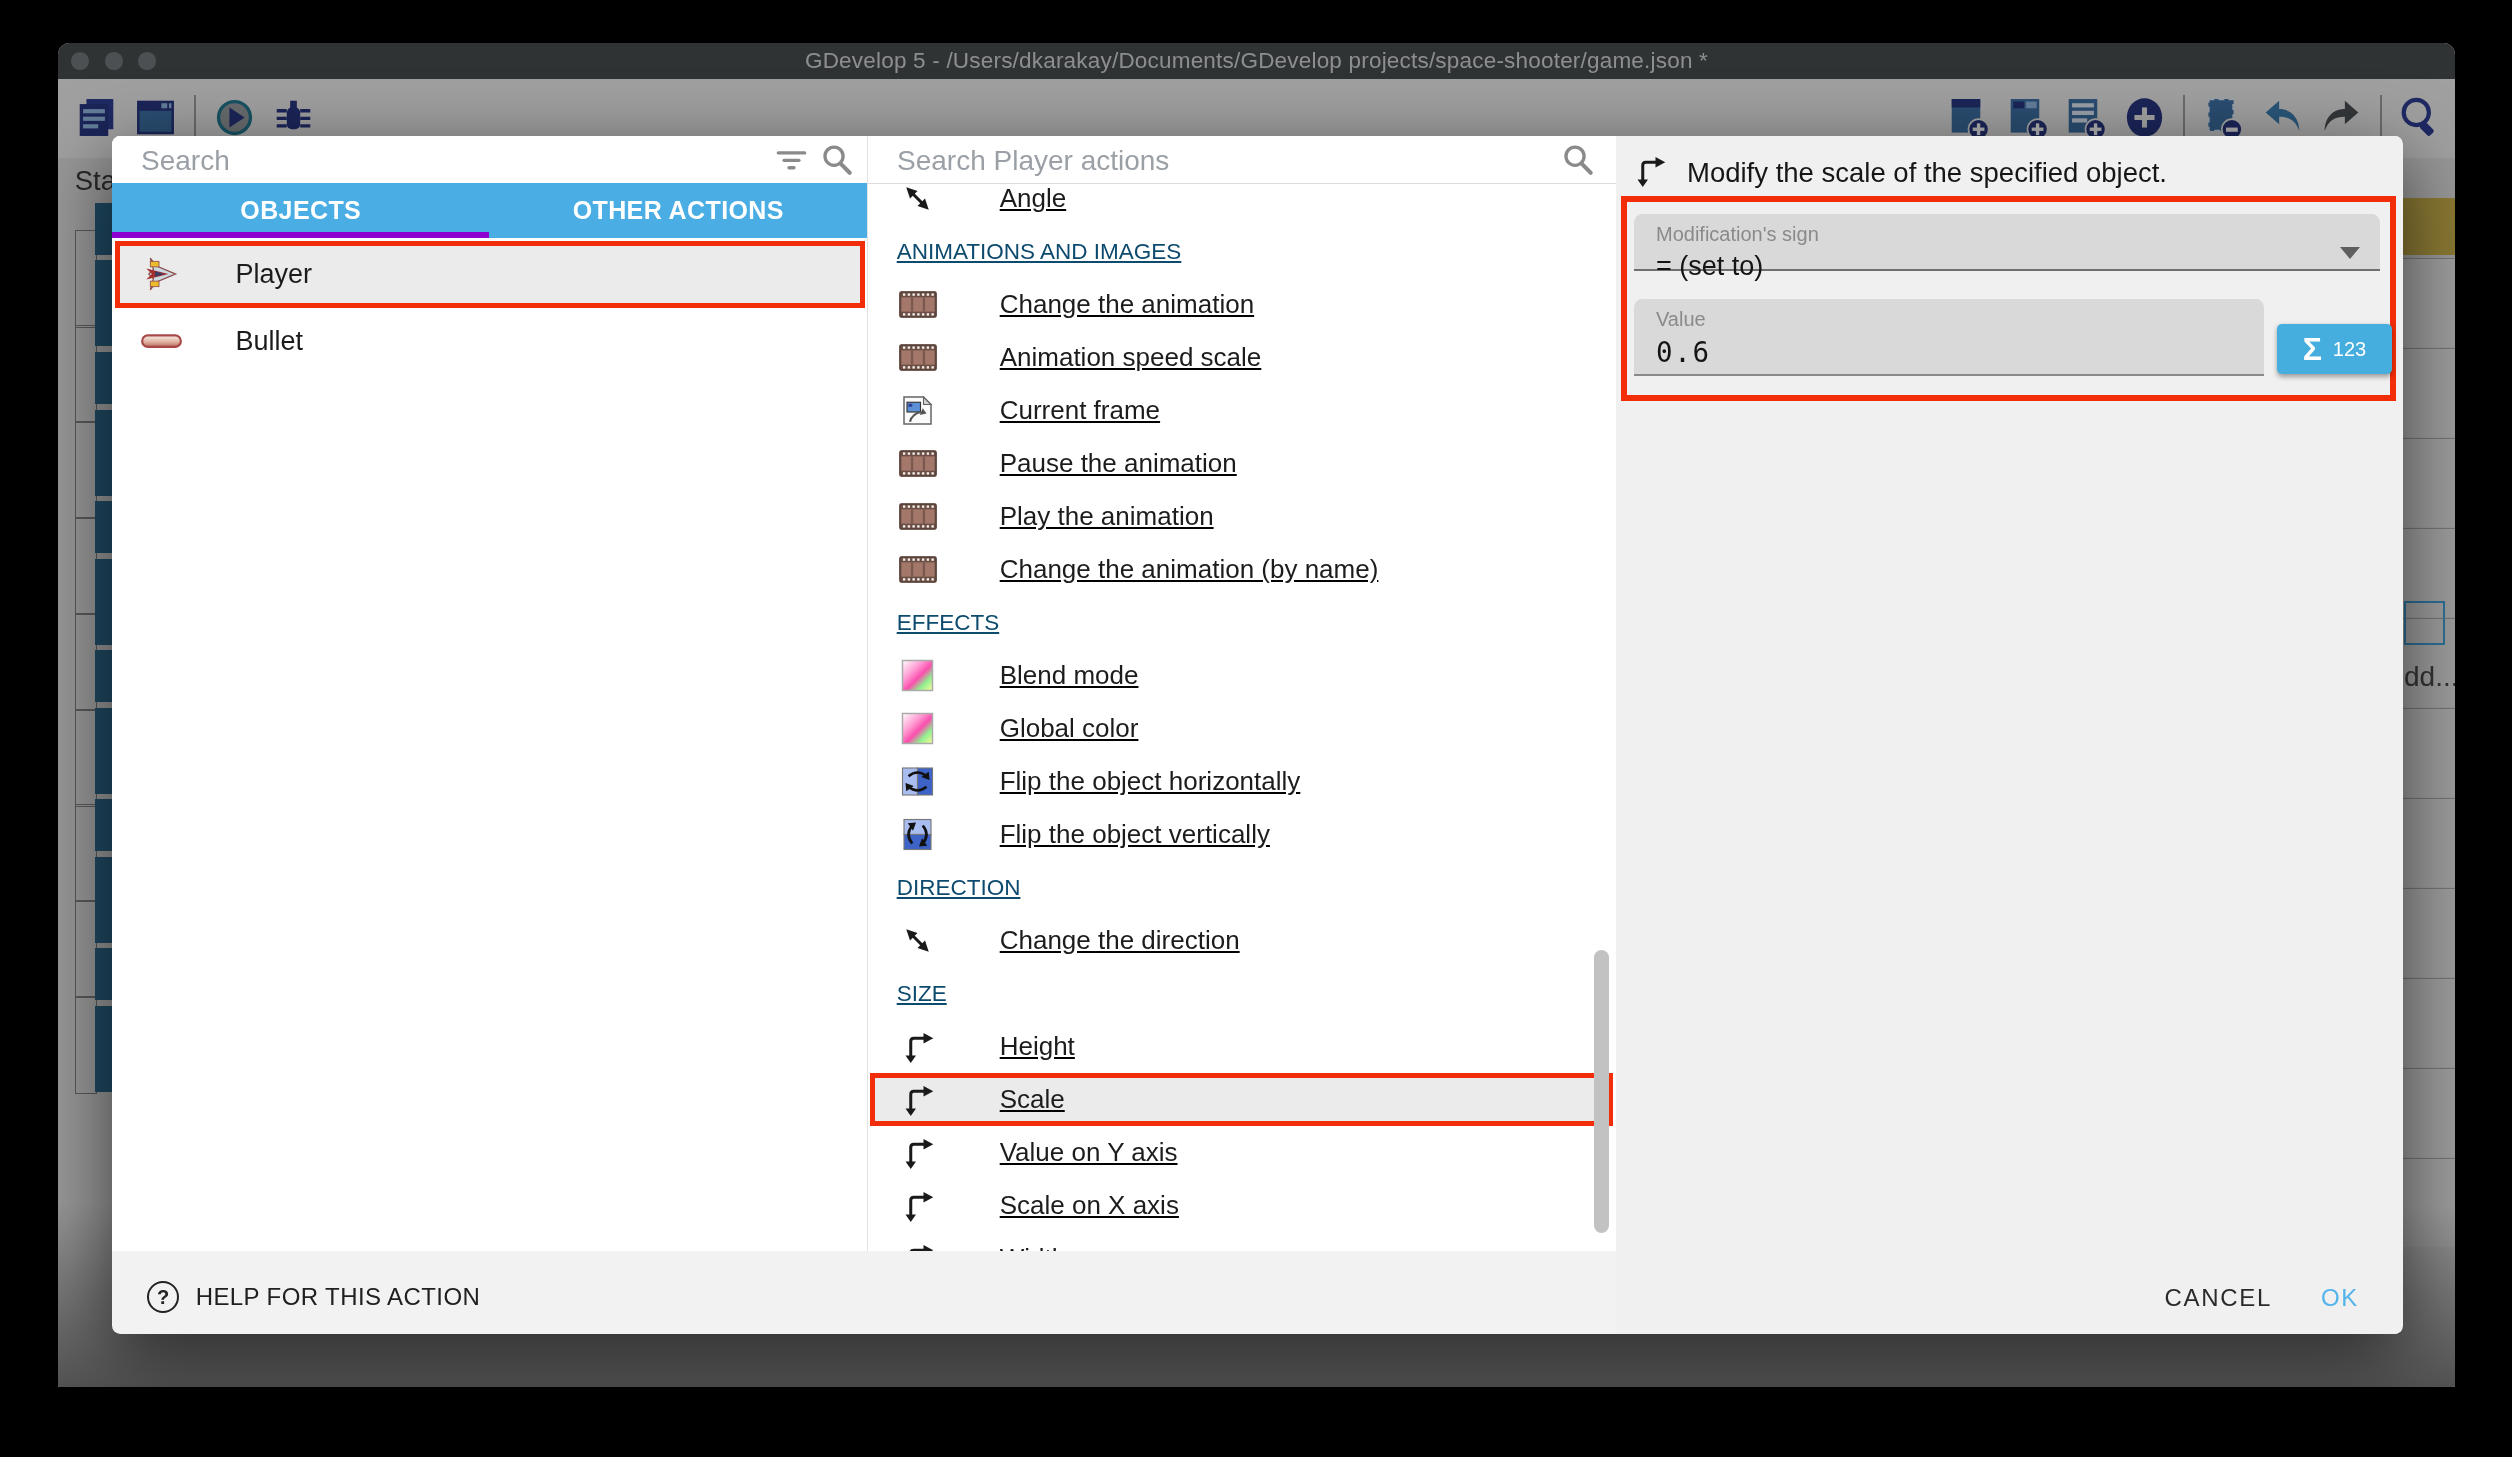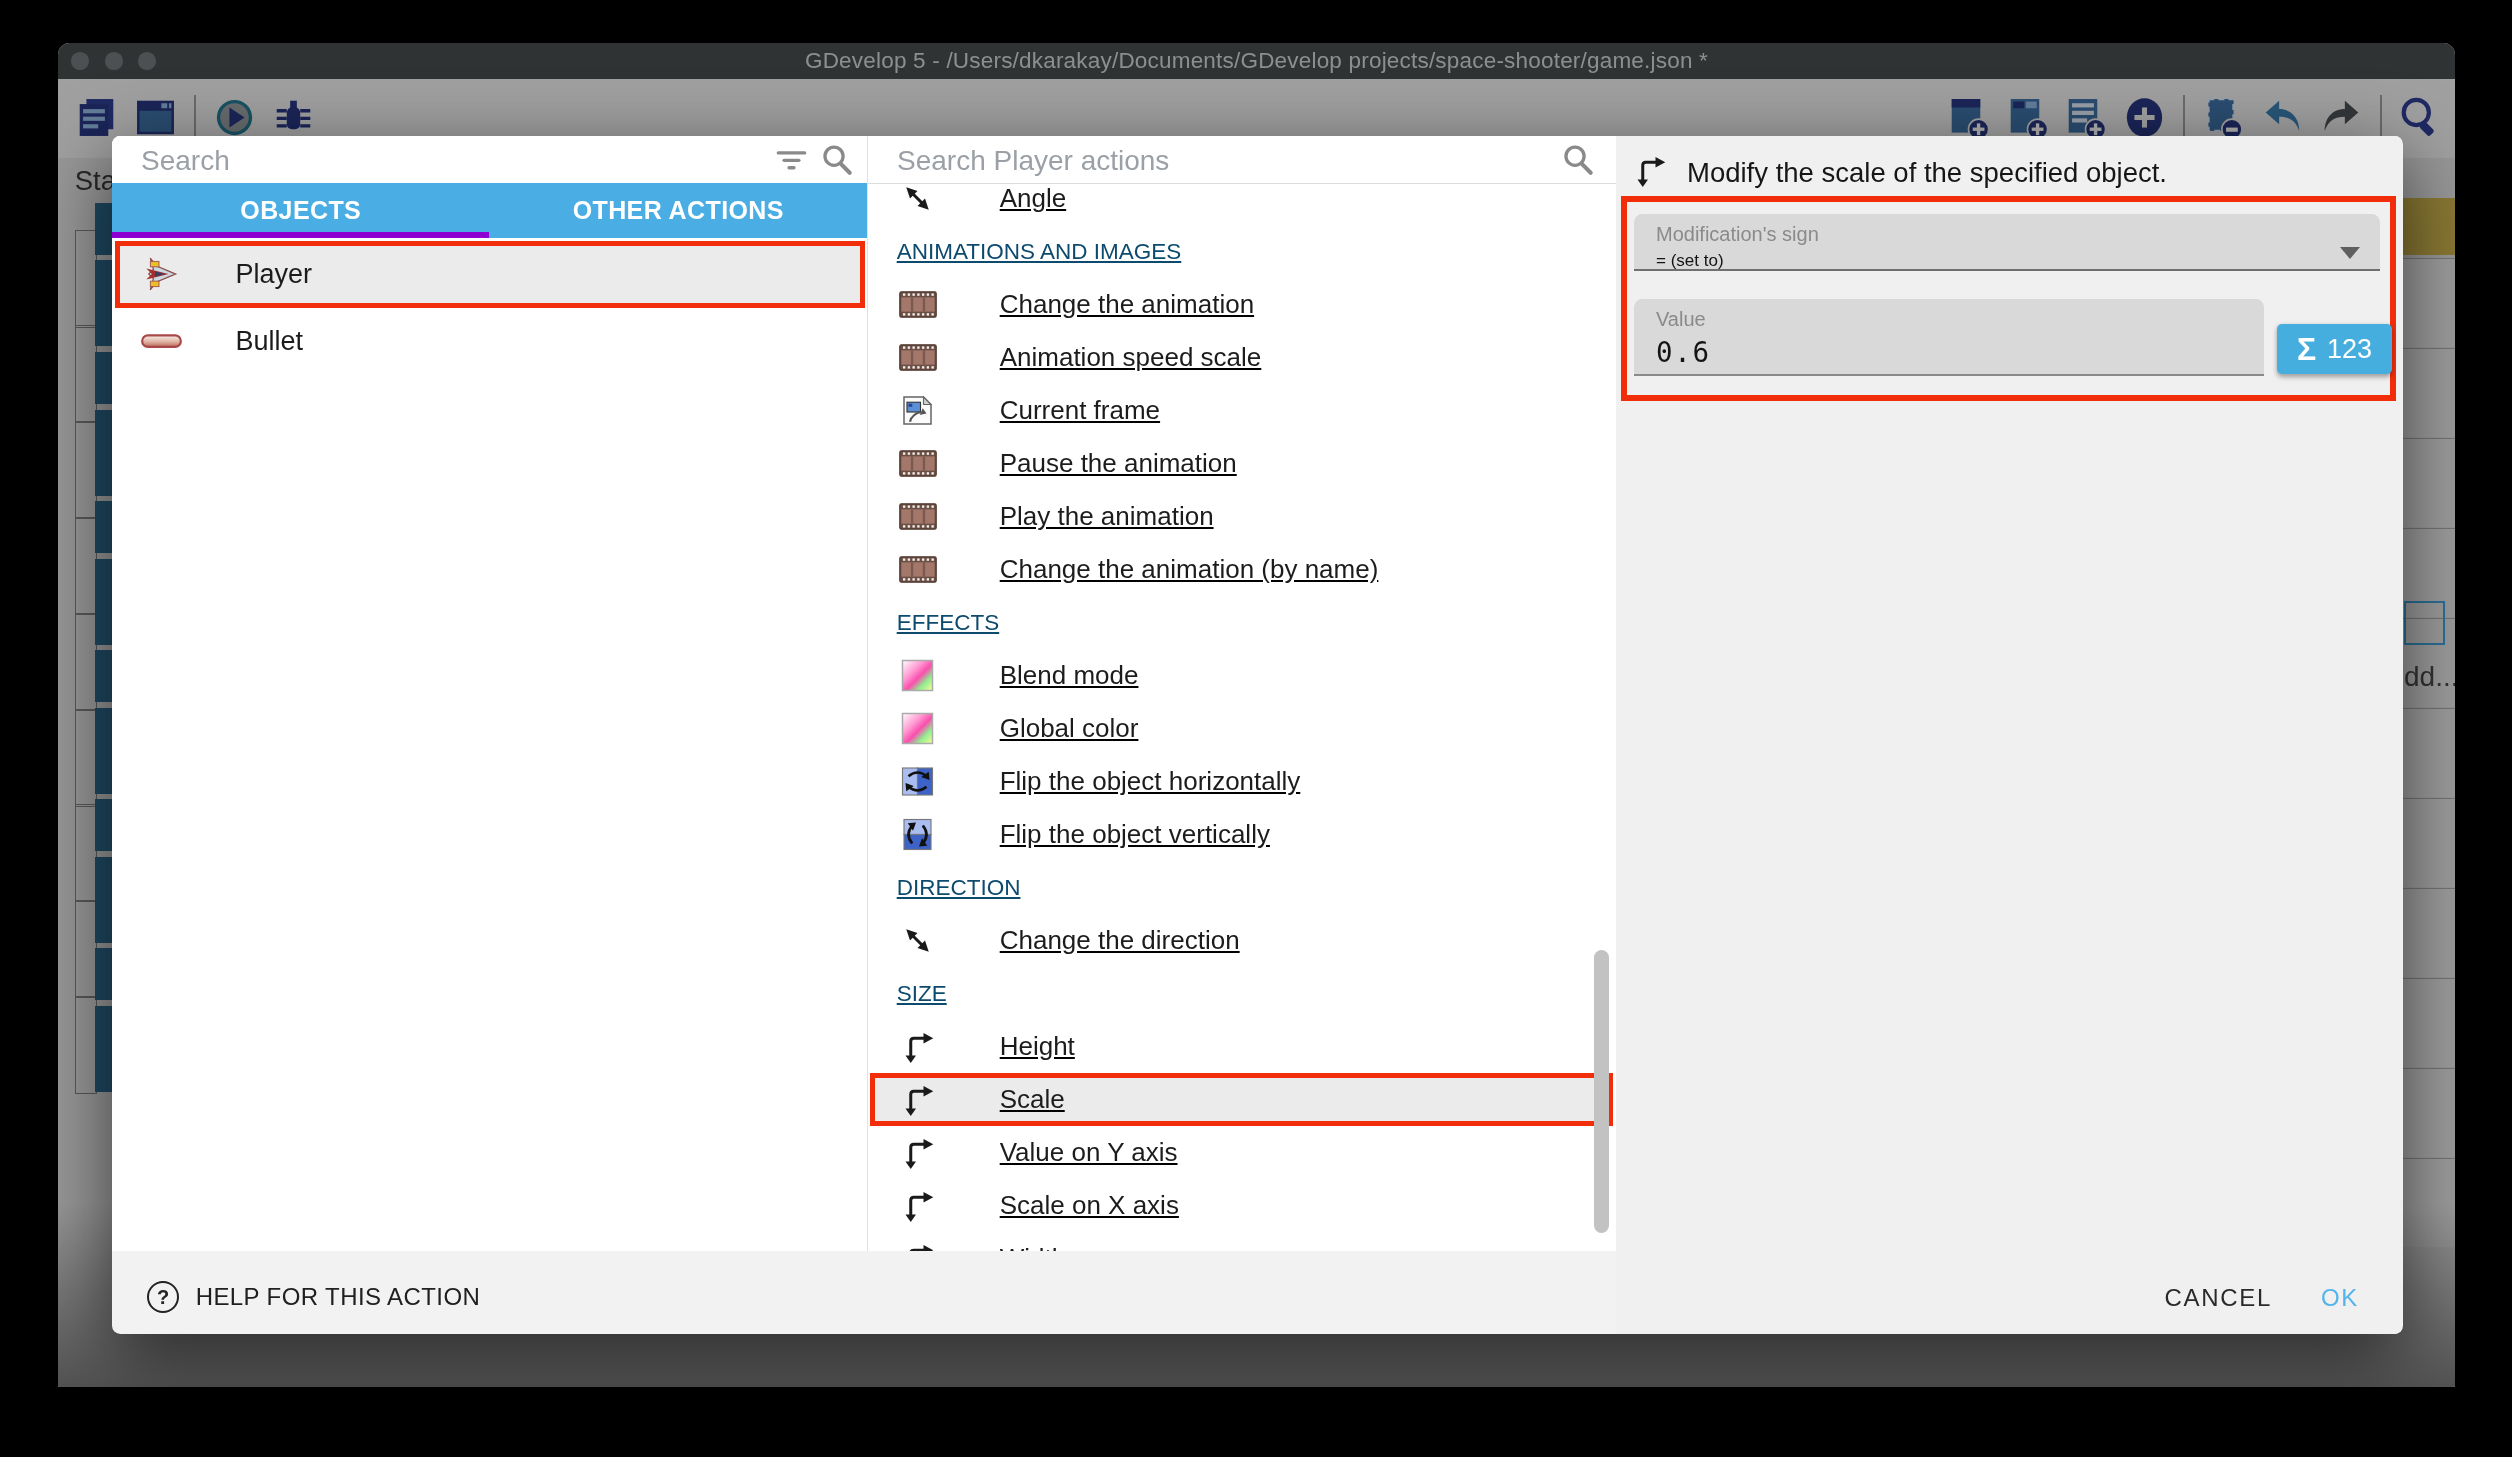--- a/index.html
+++ b/index.html
@@ -68,29 +68,29 @@
   
   #editor-panel{position:absolute;left:1504px;top:0;width:786px;height:1198px;background:#f0f0f0;}
   #editor-header-icon{position:absolute;left:16.7px;top:17.5px;width:37px;height:37px;}
   #editor-title{position:absolute;left:71px;top:21px;font-size:27.5px;color:#161616;}
   #editor-highlight{position:absolute;left:5px;top:60px;width:775px;height:205px;
     border:6.7px solid var(--red,#f22e0a);box-sizing:border-box;}
   .field{position:absolute;background:#d9d9d9;border-radius:8.3px 8.3px 0 0;box-sizing:border-box;}
   #sign-field{left:18.3px;top:78px;width:746px;height:57px;border-bottom:2.5px solid #6f6f6f;}
   #value-field{left:18.3px;top:163px;width:630px;height:77px;border-bottom:2.5px solid #8a8a8a;}
   .field .flabel{position:absolute;left:21.7px;top:9.2px;font-size:20px;color:#8a8a8a;}
-  .field .fvalue{position:absolute;left:21.7px;top:37px;font-size:17px;color:#141414;}
+  .field .fvalue{position:absolute;left:21.7px;top:37px;font-size:27px;color:#141414;}
   #value-field .fvalue{font-family:"DejaVu Sans Mono",monospace;font-size:27.5px;letter-spacing:1.7px;}
   #dd-caret{position:absolute;right:20px;top:33px;width:0;height:0;
     border-left:10px solid transparent;border-right:10px solid transparent;border-top:12.5px solid #5f5f5f;}
   #expr-button{position:absolute;left:661px;top:188px;width:115px;height:50px;border-radius:5px;
     background:var(--btn-blue,#45aede);box-shadow:0 2.5px 5.8px rgba(0,0,0,.35);
     display:flex;align-items:center;justify-content:center;gap:10.8px;cursor:pointer;}
   #expr-button .sigma{color:#fff;font-size:32px;font-weight:bold;}
-  #expr-button .digits{color:#fff;font-size:27px;}
+  #expr-button .digits{color:#fff;font-size:20px;}
   
   #help-button{position:absolute;left:35px;top:1145px;display:flex;align-items:center;gap:16.7px;cursor:pointer;}
   #help-icon{width:32px;height:32px;border:2.5px solid #222;border-radius:50%;box-sizing:border-box;
     display:flex;align-items:center;justify-content:center;font-size:20px;font-weight:bold;color:#222;}
   #help-label{font-size:24px;color:#202020;letter-spacing:0.4px;}
   #cancel-button,#ok-button{position:absolute;top:1148px;font-size:24px;letter-spacing:1.7px;cursor:pointer;}
   #cancel-button{right:131px;color:#2a2a2a;}
   #ok-button{right:44px;color:var(--ok-blue,#53b4ec);}
 </style>
 </head>

